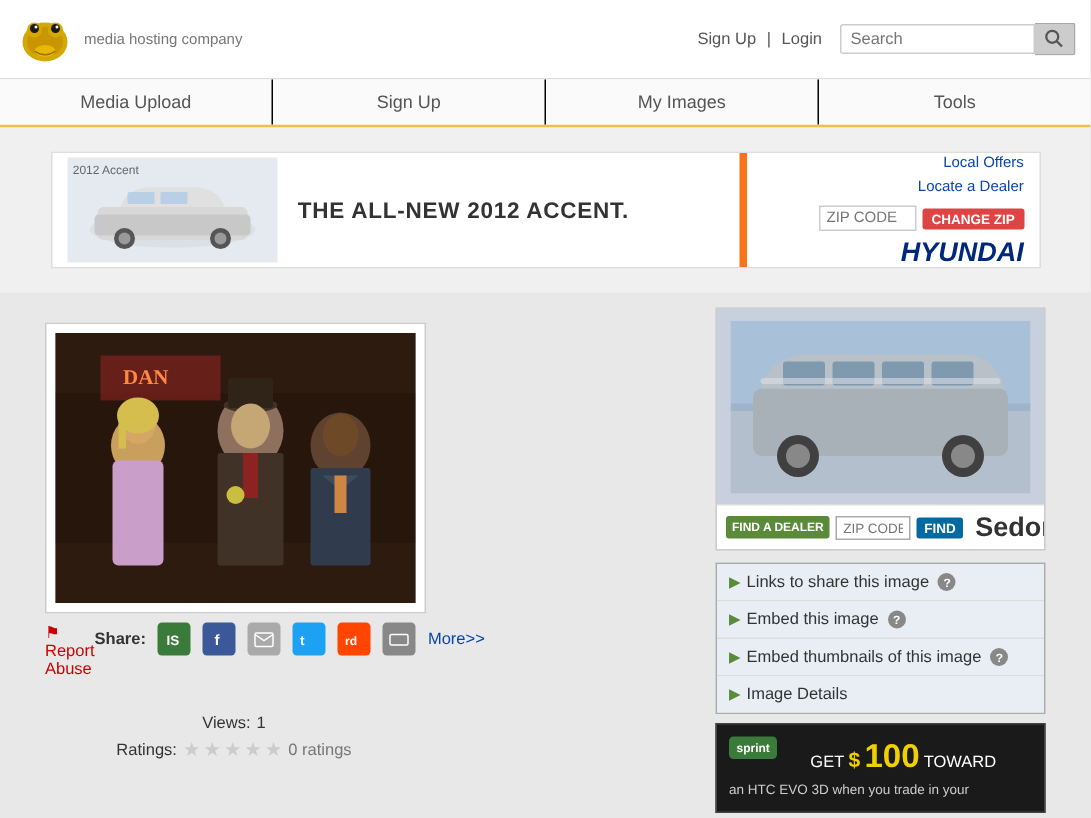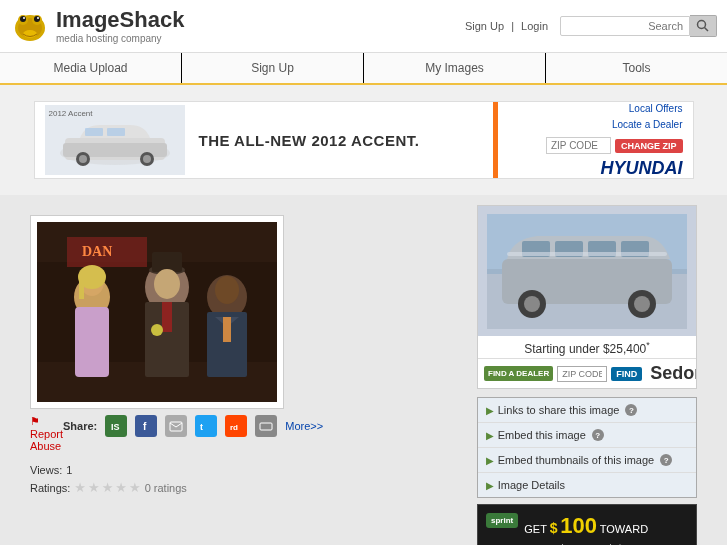--- a/index.html
+++ b/index.html
@@ -9,21 +9,21 @@
     #header { background: #fff; padding: 6px 10px; display: flex; align-items: center; justify-content: space-between; border-bottom: 1px solid #ddd; }
     #logo-area { display: flex; align-items: center; gap: 6px; }
     #logo-frog { width: 40px; height: 40px; }
     #logo-text { display: flex; flex-direction: column; }
     #logo-name { font-size: 22px; font-weight: bold; color: #333; line-height: 1.1; }
     #logo-sub { font-size: 10px; color: #777; }
     #header-right { display: flex; align-items: center; gap: 8px; }
     #header-links { font-size: 11px; color: #555; }
     #header-links a { color: #555; text-decoration: none; margin: 0 4px; }
     #search-area { display: flex; align-items: center; }
-    #search-input { border: 1px solid #ccc; padding: 3px 6px; width: 130px; font-size: 11px; border-radius: 2px 0 0 2px; text-align: right; }
+    #search-input { border: 1px solid #ccc; padding: 3px 6px; width: 130px; font-size: 11px; border-radius: 2px 0 0 2px; }
     #search-btn { background: #ccc; border: 1px solid #aaa; border-left: none; padding: 3px 6px; cursor: pointer; border-radius: 0 2px 2px 0; }
     #search-btn svg { display: block; }
 
     
     #nav { background: #fff; display: flex; border-bottom: 2px solid #f0c040; }
     .nav-item { flex: 1; text-align: center; padding: 8px 0; font-size: 12px; color: #555; cursor: pointer; border-right: 1px solid #000000; background: #fafafa; }
     .nav-item:last-child { border-right: none; }
 
     
     #ad-banner { background: #fff; margin: 8px auto; width: 660px; height: 78px; border: 1px solid #ddd; display: flex; align-items: center; overflow: hidden; }
@@ -100,21 +100,20 @@
       <circle cx="13" cy="14" r="5" fill="#d4a800"></circle>
       <circle cx="27" cy="14" r="5" fill="#d4a800"></circle>
       <circle cx="13" cy="13" r="3" fill="#1a1a1a"></circle>
       <circle cx="27" cy="13" r="3" fill="#1a1a1a"></circle>
       <circle cx="14" cy="12" r="1" fill="#fff"></circle>
       <circle cx="28" cy="12" r="1" fill="#fff"></circle>
       <ellipse cx="20" cy="28" rx="7" ry="4" fill="#e8b800"></ellipse>
       <path d="M13 28 Q20 33 27 28" stroke="#a07000" stroke-width="1" fill="none"></path>
     </svg>
     <div id="logo-text">
-      <span id="logo-name">ImageShack</span>
       <span id="logo-sub">media hosting company</span>
     </div>
   </div>
   <div id="header-right">
     <div id="header-links">
       <a>Sign Up</a> |
       <a>Login</a>
     </div>
     <div id="search-area">
       <input id="search-input" type="text" placeholder="Search" style="">
@@ -258,21 +257,21 @@
         </div>
         <div class="share-btn" style="background:#888;">
           <svg width="14" height="14" viewBox="0 0 14 14">
             <rect x="1" y="4" width="12" height="7" rx="1" fill="none" stroke="#fff" stroke-width="1"></rect>
           </svg>
         </div>
         <span id="more-link">More&gt;&gt;</span>
       </div>
     </div>
 
-    <div id="meta-row" style="margin-top:10px; width:252px;">
+    <div id="meta-row" style="margin-top:22px; width:252px;align-items:center;">
       <div class="meta-line">
         <span class="meta-label">Views:</span>
         <span>1</span>
       </div>
       <div class="meta-line" style="display:flex; align-items:center; gap:4px;">
         <span class="meta-label">Ratings:</span>
         <div class="stars">
           <span class="star">★</span>
           <span class="star">★</span>
           <span class="star">★</span>
@@ -302,23 +301,20 @@
           <rect x="101" y="27" width="28" height="16" rx="2" fill="#7090a8" opacity="0.8"></rect>
           <rect x="134" y="27" width="28" height="16" rx="2" fill="#7090a8" opacity="0.8"></rect>
 
           <circle cx="45" cy="90" r="14" fill="#404040"></circle>
           <circle cx="45" cy="90" r="8" fill="#888"></circle>
           <circle cx="155" cy="90" r="14" fill="#404040"></circle>
           <circle cx="155" cy="90" r="8" fill="#888"></circle>
 
           <rect x="20" y="38" width="160" height="4" fill="#d8e0e8" opacity="0.6" rx="2"></rect>
         </svg>
-      </div>
-      <div id="right-ad-text" style="background:#fff; width:100%; text-align:center; padding:4px 0 2px 0;">
-        <span style="font-size:12px; color:#333;">Starting under $25,400</span><sup style="font-size:9px;">*</sup>
       </div>
       <div id="dealer-row" style="background:#fff; display:flex; align-items:center; gap:4px; padding:4px 6px; border-top:1px solid #ddd;">
         <button id="find-dealer-btn" style="background:#5a8a3a; color:#fff; font-size:8px; font-weight:bold; padding:3px 4px; border:none; border-radius:2px; white-space:nowrap; cursor:pointer;">FIND A DEALER</button>
         <input id="zip-code-input" type="text" style="border: 1px solid rgb(170, 170, 170); padding: 2px 4px; font-size: 9px; width: 50px;" placeholder="ZIP CODE">
         <button id="find-btn" style="background:#0369a1; color:#fff; font-size:9px; border:none; padding:2px 5px; font-weight:bold; cursor:pointer; border-radius:2px;">FIND</button>
         <span id="sedona-brand" style="font-size:18px; font-weight:bold; color:#333; margin-left:4px;">Sedona</span>
 
       </div>
     </div>
 
@@ -340,21 +336,21 @@
       </div>
       <div class="sidebar-link-item">
         <span class="sidebar-arrow">▶</span>
         <span class="sidebar-item-label">Image Details</span>
       </div>
     </div>
 
     <div id="bottom-right-ad" style="margin-top:6px; background:#1a1a1a; border:1px solid #444; padding:8px; color:#fff; font-size:10px;">
       <div style="display:flex; align-items:flex-start; gap:6px;">
         <div style="background:#3a7a3a; color:#fff; font-size:8px; font-weight:bold; padding:3px 5px; border-radius:3px; white-space:nowrap; flex-shrink:0;">sprint</div>
-        <div style="flex:1;">
+        <div style="flex:1;margin-left:16px;">
           <span style="font-size:11px; color:#fff;">GET </span>
           <span style="font-size:14px; font-weight:bold; color:#f0d000;">$</span>
           <span style="font-size:22px; font-weight:bold; color:#f0d000;">100</span>
           <span style="font-size:11px; color:#fff;">TOWARD</span>
         </div>
       </div>
       <div style="font-size:9px; color:#ccc; margin-top:3px; line-height:1.4;">an HTC EVO 3D when you trade in your</div>
 
     </div>
   </div>

